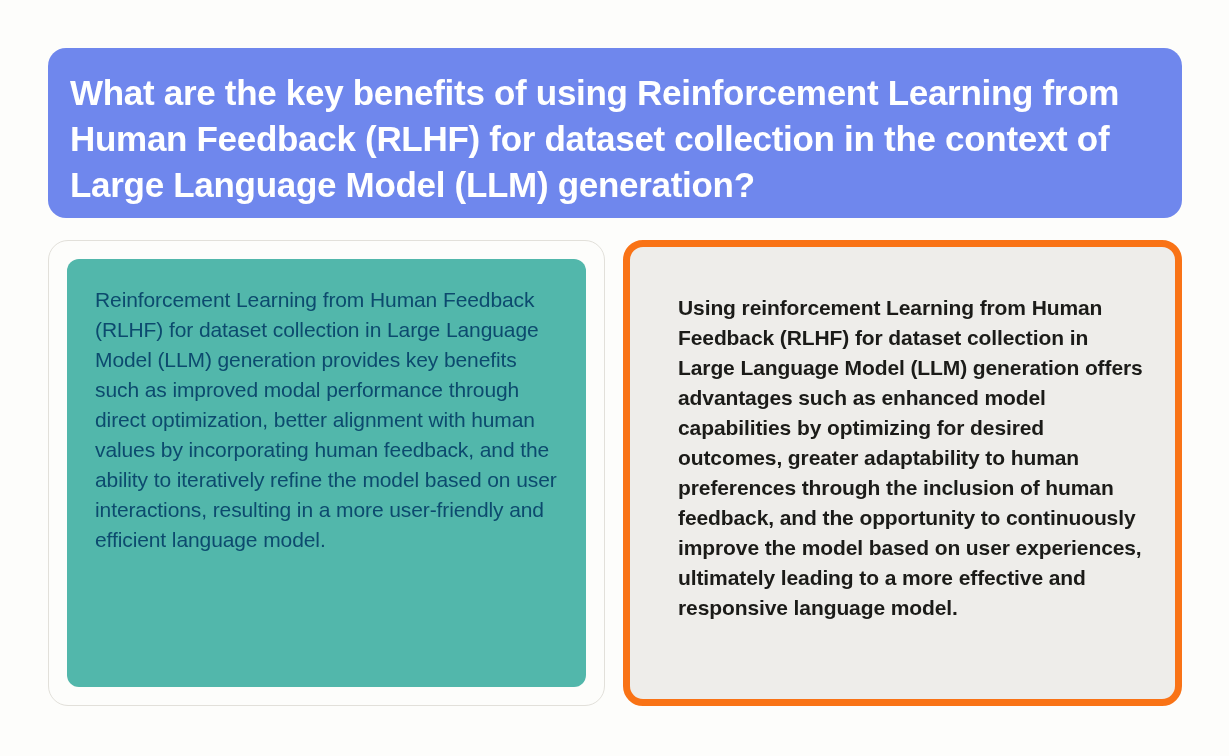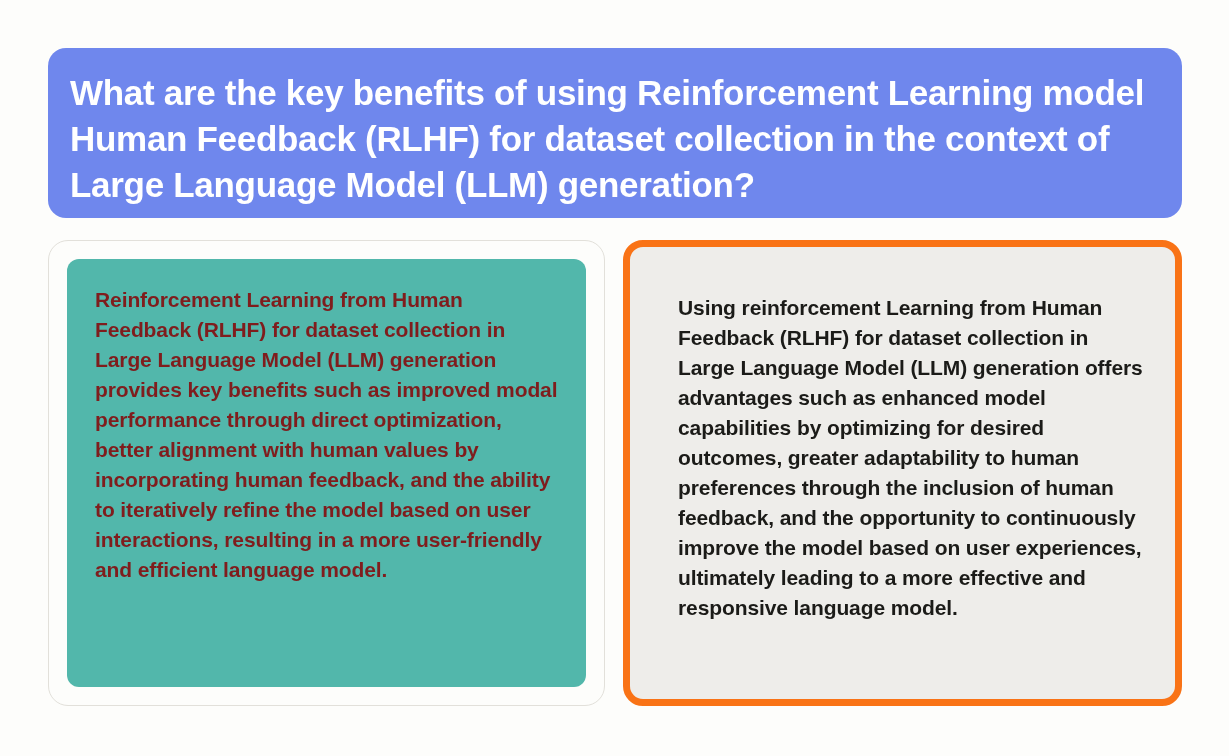--- a/index.html
+++ b/index.html
@@ -69,23 +69,23 @@
   .answer-panel-teal {
     width: 100%;
     height: 100%;
     box-sizing: border-box;
     background: #52b7ab;
     border-radius: 12px;
     padding: 26px 24px 26px 28px;
   }
   .answer-text-light {
     margin: 0;
-    color: #7f1d1d;
+    color: #0c4a6e;
     font-size: 21px;
-    font-weight: 700;
+    font-weight: 400;
     line-height: 30px;
     letter-spacing: -0.1px;
   }
 
   
   .card-right {
     position: absolute;
     left: 575px;
     top: 0;
     width: 559px;
@@ -104,21 +104,21 @@
     line-height: 30px;
     letter-spacing: -0.1px;
   }
 </style>
 </head>
 <body>
 
 <div class="page">
 
   <div class="question-banner">
-    <p class="question-text">What are the key benefits of using Reinforcement Learning model Human Feedback (RLHF) for dataset collection in the context of Large Language Model (LLM) generation?</p>
+    <p class="question-text">What are the key benefits of using Reinforcement Learning from Human Feedback (RLHF) for dataset collection in the context of Large Language Model (LLM) generation?</p>
   </div>
 
   <div class="cards-row">
 
     <div class="card-left">
       <div class="answer-panel-teal">
         <p class="answer-text-light">Reinforcement Learning from Human Feedback (RLHF) for dataset collection in Large Language Model (LLM) generation provides key benefits such as improved modal performance through direct optimization, better alignment with human values by incorporating human feedback, and the ability to iteratively refine the model based on user interactions, resulting in a more user-friendly and efficient language model.</p>
       </div>
     </div>
 

